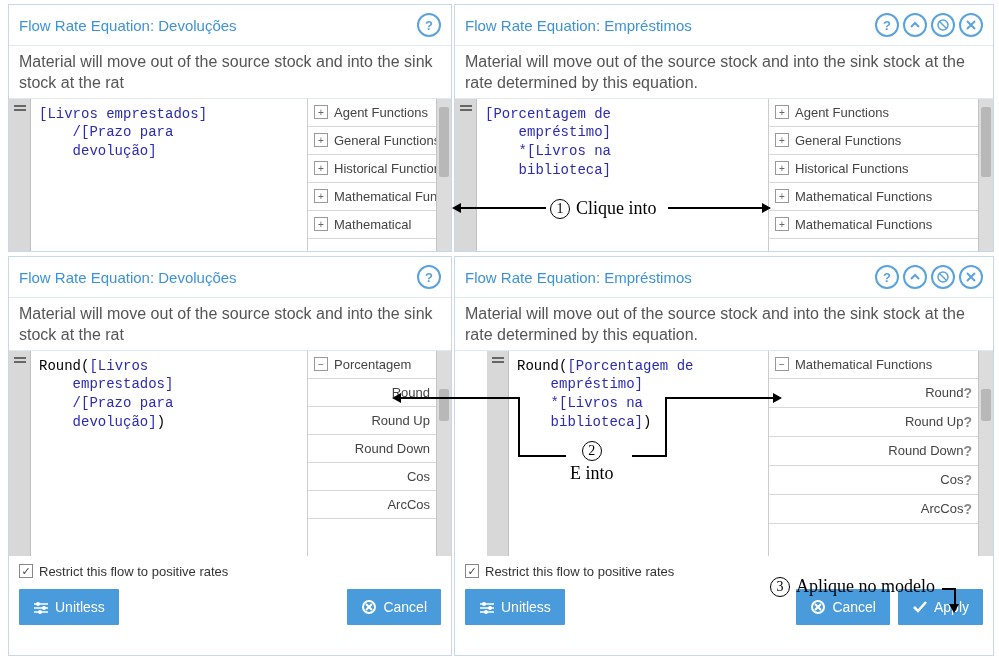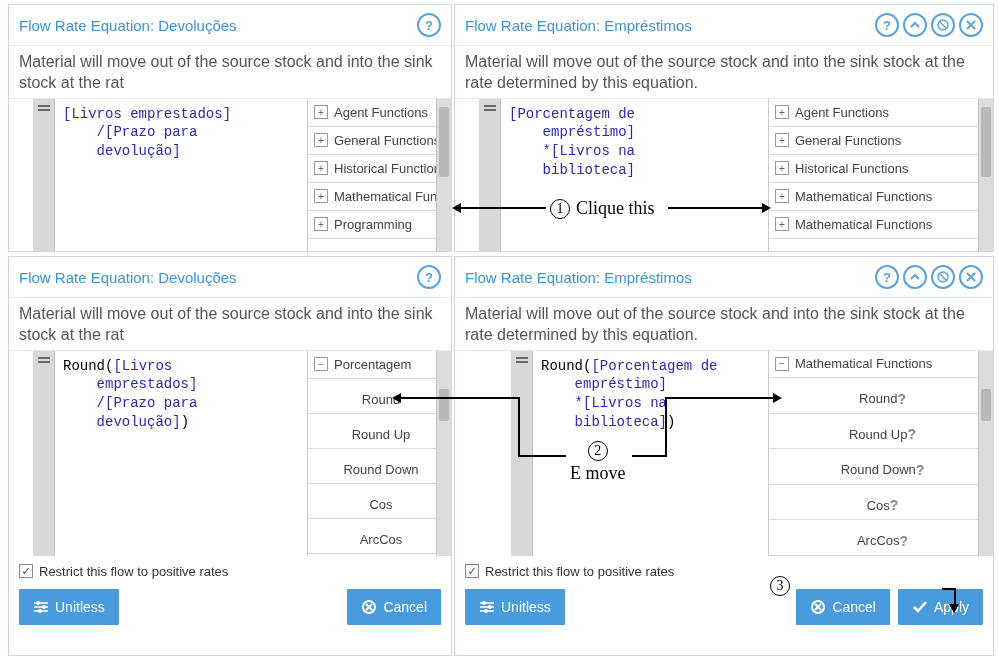--- a/index.html
+++ b/index.html
@@ -58,21 +58,20 @@
 }
 .panel-body {
   display: flex;
   flex: 1;
   overflow: hidden;
 }
 .code-area {
   flex: 1;
   display: flex;
   position: relative;
-  margin-left: 24px;
 }
 .drag-handle {
   width: 22px;
   background: #d8d8d8;
   border-right: 1px solid #c0c0c0;
   display: flex;
   flex-direction: column;
   align-items: center;
   padding-top: 6px;
   gap: 2px;
@@ -117,21 +116,21 @@
   height: 14px;
   border: 1px solid #999;
   margin-right: 6px;
   display: flex;
   align-items: center;
   justify-content: center;
   color: #666;
   font-size: 10px;
   flex-shrink: 0;
 }
-.fn-item.sub { padding-left: 24px; justify-content: center; margin-top: 7px; }
+.fn-item.sub { padding-left: 24px; justify-content: flex-end; }
 .fn-item.sub .help { color:#888; font-size:14px; font-weight:bold; }
 .fn-scroll {
   width: 15px;
   background: #dcdcdc;
   border-left: 1px solid #c4c4c4;
   position: relative;
   flex-shrink: 0;
 }
 .fn-scroll .thumb {
   position: absolute;
@@ -161,21 +160,21 @@
   display:flex; align-items:center; justify-content:center;
   color:#444; font-size:11px;
 }
 .btn {
   background: #4A9BDC;
   color: #fff;
   border: none;
   padding: 10px 14px;
   font-size: 14px;
   display: flex;
-  align-items: center;
+  align-items: flex-end;
   gap: 6px;
   cursor: pointer;
   border-radius: 1px;
 }
 .btn .ico { display:inline-flex; }
 .spacer { flex:1; }
 
 .annot {
   position: absolute;
   font-family: "Times New Roman", serif;
@@ -235,21 +234,21 @@
           <div class="fn-item">
               <span class="plusbox">+</span>
               <span>Historical Functions</span>
             </div>
           <div class="fn-item">
               <span class="plusbox">+</span>
               <span>Mathematical Functions</span>
             </div>
           <div class="fn-item">
               <span class="plusbox">+</span>
-              <span>Programming</span>
+              <span>Mathematical</span>
             </div>
         </div>
         <div class="fn-scroll">
             <div class="thumb" style="top:8px; height:70px;"></div>
           </div>
       </div>
     </div>
   </div>
 </div>
 
@@ -504,40 +503,41 @@
             <path d="M2 8 L6 12 L14 3" fill="none" stroke="#fff" stroke-width="2.5"></path>
           </svg>
         </span>
       <span>Apply</span>
     </button>
   </div>
 </div>
 
 <div class="annot" style="left:550px; top:198px;">
   <span class="circ-num">1</span>
-  <span>Clique this</span>
+  <span>Clique into</span>
 </div>
 <div class="arrow-line" style="left:460px; top:207px; width:86px;"></div>
 <div class="arrow-head-l" style="left:452px; top:203px;"></div>
 <div class="arrow-line" style="left:668px; top:207px; width:96px;"></div>
 <div class="arrow-head-r" style="left:762px; top:203px;"></div>
 
 <div class="annot" style="left:570px; top:441px; flex-direction:column; gap:2px;">
   <span class="circ-num">2</span>
-  <span>E move</span>
+  <span>E into</span>
 </div>
 
 <div class="arrow-v" style="left:518px; top:397px; height:60px;"></div>
 <div class="arrow-line" style="left:518px; top:455px; width:48px;"></div>
 <div class="arrow-line" style="left:400px; top:397px; width:120px;"></div>
 <div class="arrow-head-l" style="left:392px; top:393px;"></div>
 
 <div class="arrow-line" style="left:632px; top:455px; width:35px;"></div>
 <div class="arrow-v" style="left:665px; top:397px; height:60px;"></div>
 <div class="arrow-line" style="left:665px; top:397px; width:110px;"></div>
 <div class="arrow-head-r" style="left:773px; top:393px;"></div>
 
 <div class="annot" style="left:770px; top:576px;">
   <span class="circ-num">3</span>
+  <span>Aplique no modelo</span>
 </div>
 <div class="arrow-v" style="left:954px; top:590px; height:18px;"></div>
 <div class="arrow-line" style="left:942px; top:588px; width:14px;"></div>
 <div style="position:absolute;left:949px;top:604px;width:0;height:0;border-left:5px solid transparent;border-right:5px solid transparent;border-top:9px solid #000;pointer-events:none;"></div>
 
 </body></html>

